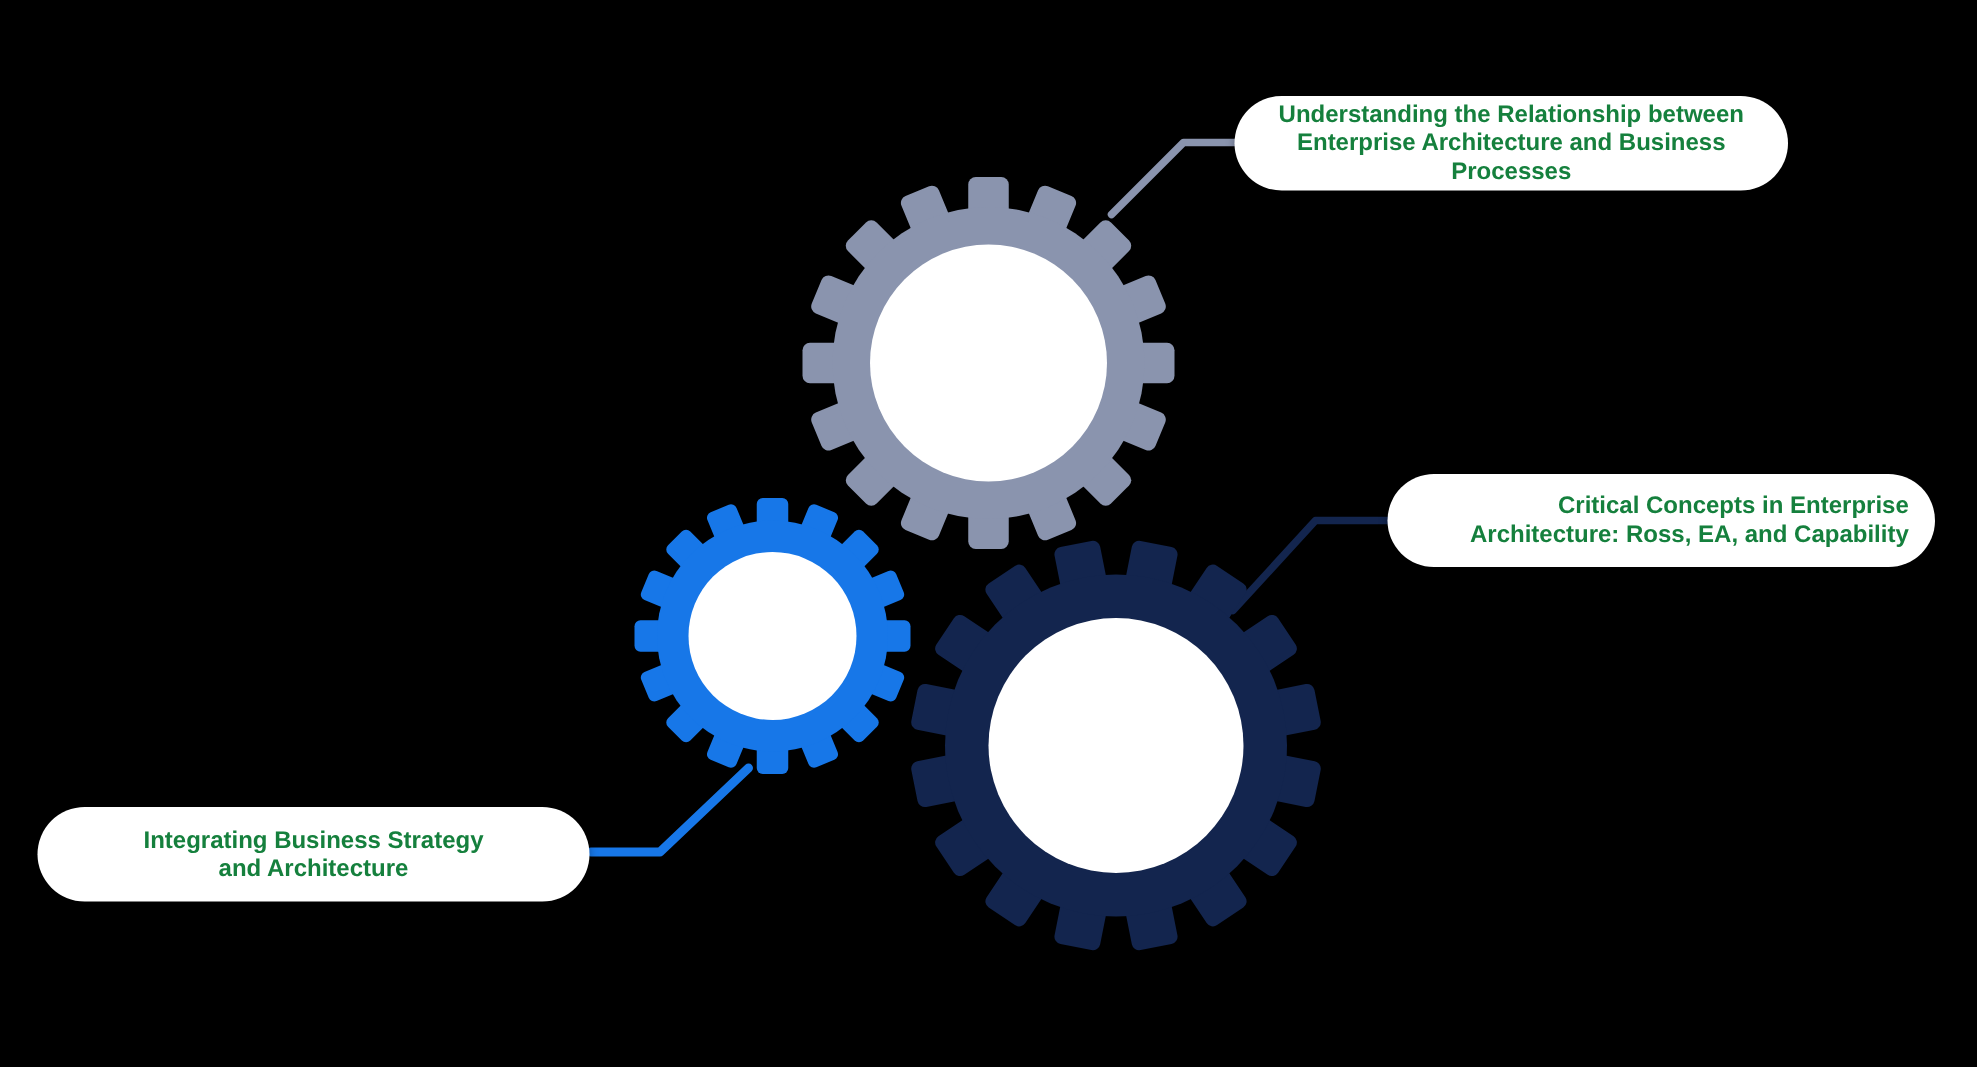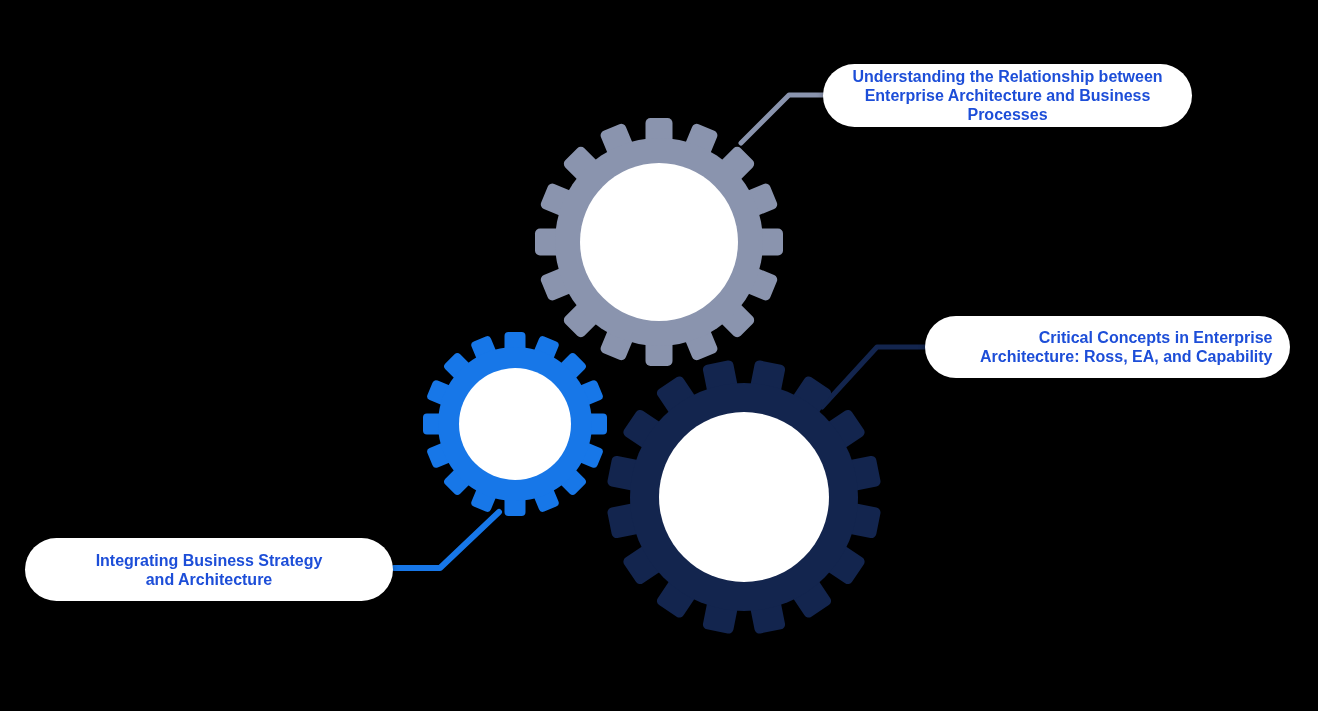--- a/index.html
+++ b/index.html
@@ -42,21 +42,21 @@
     display: flex;
     align-items: center;
     justify-content: center;
     text-align: center;
     box-shadow: 0 2px 6px rgba(0,0,0,0.35);
   }
   .callout-text {
     font-size: 16px;
     font-weight: bold;
     line-height: 19px;
-    color: #1d4ed8;
+    color: #15803d;
     display: inline-block;
   }
   .callout-1 { left: 823px; top: 64px;  width: 369px; height: 63px; }
   .callout-1 .callout-text { max-width: 345px; }
   .callout-2 { left: 925px; top: 316px; width: 365px; height: 62px; }
   .callout-2 .callout-text { max-width: 330px; text-align: right; }
   .callout-3 { left: 25px;  top: 538px; width: 368px; height: 63px; }
   .callout-3 .callout-text { max-width: 250px; }
 </style>
 </head>

